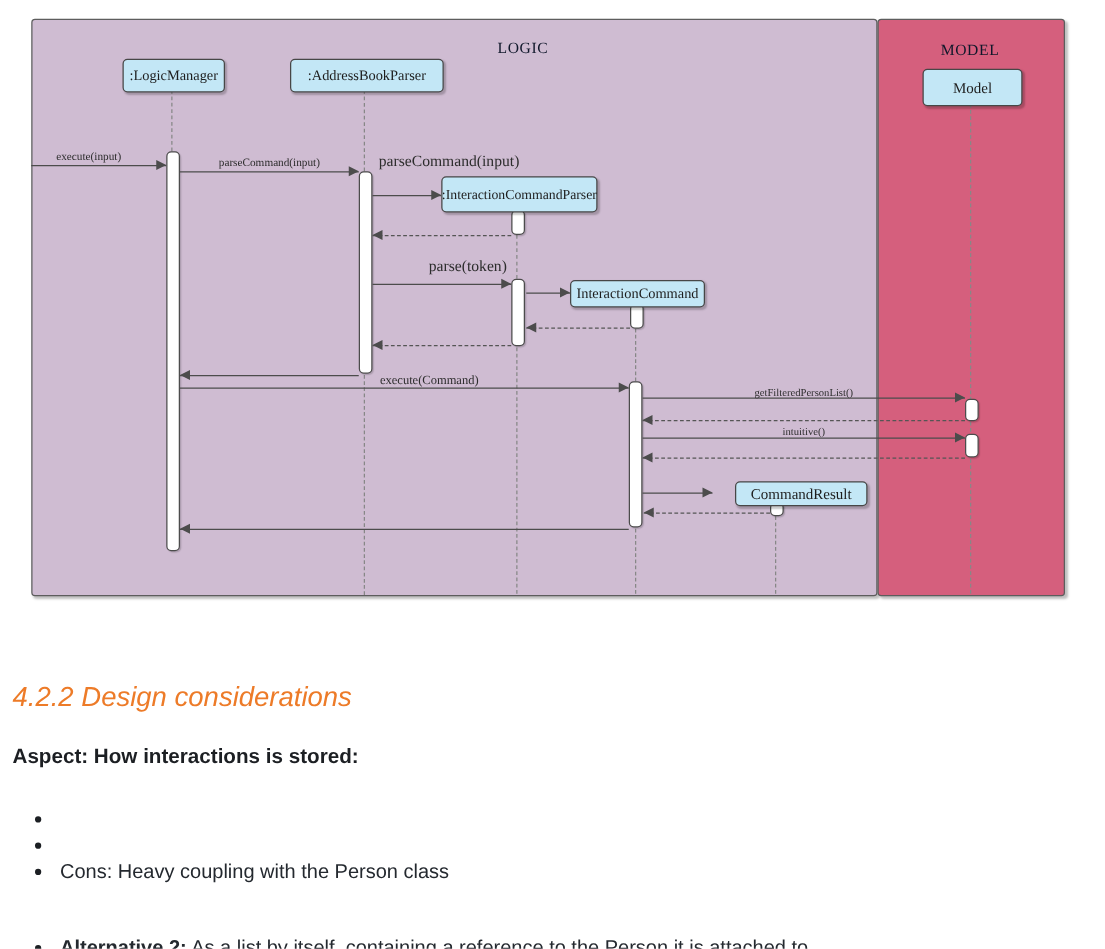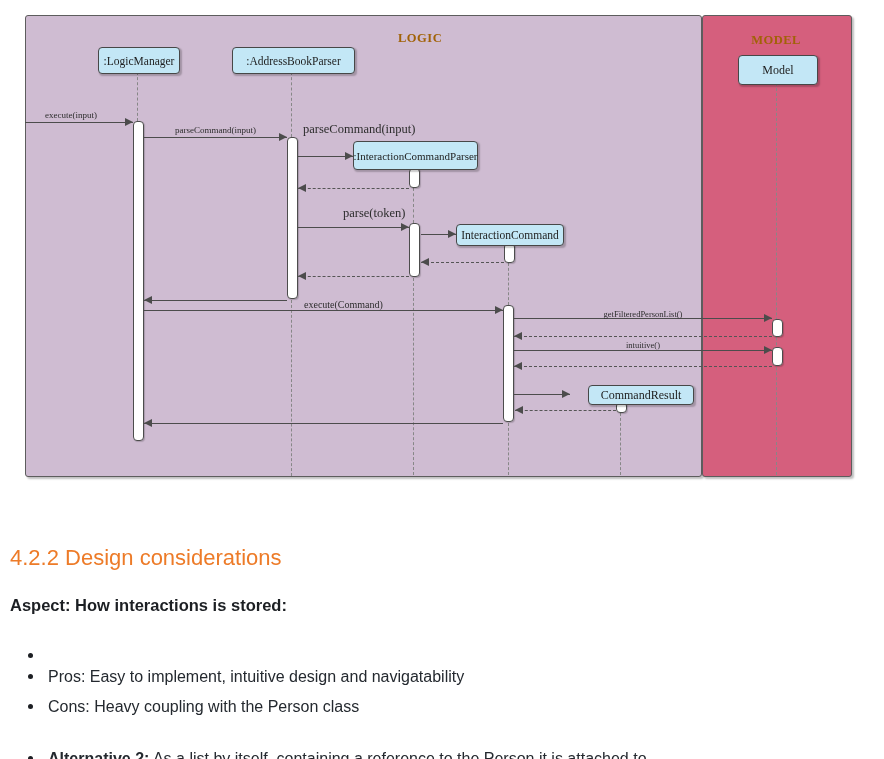--- a/index.html
+++ b/index.html
@@ -6,42 +6,42 @@
   body{
     width:884px;height:759px;overflow:hidden;position:relative;
     background:#ffffff;font-family:"Liberation Sans",sans-serif;
   }
   
   .frame{position:absolute;border:1.6px solid #5d5d5d;border-radius:3px;
          box-shadow:2px 2px 2px rgba(0,0,0,0.25);}
   .frame.logic{left:25px;top:15px;width:675px;height:460px;background:#CFBCD2;}
   .frame.model{left:702px;top:15px;width:148px;height:460px;background:#D55F7D;}
   .frame-label{position:absolute;font-family:"Liberation Serif",serif;
-               font-size:12.5px;color:#a16207;letter-spacing:0.5px;font-weight:bold;}
+               font-size:12.5px;color:#0f172a;letter-spacing:0.5px;}
   .pbox{position:absolute;background:#C3E7F6;border:1.4px solid #474747;border-radius:4px;
         display:flex;align-items:center;justify-content:center;
         font-family:"Liberation Serif",serif;color:#1d1d1d;
         box-shadow:1.5px 1.5px 1.5px rgba(0,0,0,0.22);white-space:nowrap;}
   .ll{position:absolute;width:0;border-left:1.6px dashed #878787;}
   .act{position:absolute;width:9px;background:#ffffff;border:1.4px solid #4c4c4c;
        border-radius:4px;box-shadow:1px 1px 1px rgba(0,0,0,0.18);}
   .arrow{position:absolute;height:0;border-top:1.6px solid #4c4c4c;}
   .arrow.dashed{border-top-style:dashed;border-top-color:#555555;}
   .head{position:absolute;width:0;height:0;top:-5px;
         border-top:4.3px solid transparent;border-bottom:4.3px solid transparent;}
   .head.r{right:0;border-left:8.5px solid #4c4c4c;}
   .head.l{left:0;border-right:8.5px solid #4c4c4c;}
   .lbl{position:absolute;white-space:nowrap;font-family:"Liberation Serif",serif;color:#2d2d2d;}
   .lbl.tiny{font-size:9px;}
   .lbl.mini{font-size:8.5px;}
   .lbl.big{font-size:12.5px;}
   .lbl.center{left:50%;transform:translateX(-50%);}
   
   .doc-heading{position:absolute;left:10px;top:544px;font-size:22px;line-height:28px;
-               color:#ED7B28;font-weight:400;}
+               color:#ED7B28;font-weight:400;font-style:italic;}
   .doc-aspect{position:absolute;left:10px;top:594px;font-size:16.5px;line-height:22px;
               font-weight:700;color:#1c1f23;}
   .doc-list{position:absolute;left:28px;top:645px;width:830px;}
   .doc-li{display:flex;font-size:16px;line-height:22px;color:#24292f;margin-bottom:8px;}
   .doc-li .dot{width:5px;height:5px;border-radius:50%;background:#1c1f23;
                margin:8px 15px 0 0;flex:none;}
   .doc-li b{font-weight:700;}
   .doc-li-cut{position:absolute;left:28px;top:748px;display:flex;font-size:16px;
               line-height:22px;color:#24292f;width:830px;}
   .doc-li-cut .dot{width:5px;height:5px;border-radius:50%;background:#1c1f23;
@@ -68,21 +68,21 @@
 <div class="act" style="left:133px;top:121px;height:318px;"></div>
 <div class="act" style="left:287px;top:137px;height:160px;"></div>
 <div class="act" style="left:409px;top:168px;height:18px;"></div>
 <div class="act" style="left:409px;top:223px;height:52px;"></div>
 <div class="act" style="left:504px;top:243px;height:18px;"></div>
 <div class="act" style="left:503px;top:305px;height:115px;"></div>
 <div class="act" style="left:772px;top:319px;height:16px;"></div>
 <div class="act" style="left:772px;top:347px;height:17px;"></div>
 <div class="act" style="left:616px;top:402px;height:9px;"></div>
 
-<div class="arrow" style="left:25px;top:122px;width:108px;">
+<div class="arrow" style="left:25px;top:132px;width:108px;">
   <span class="head r"></span>
   <span class="lbl tiny" style="left:20px;bottom:3px;">execute(input)</span>
 </div>
 <div class="arrow" style="left:144px;top:137px;width:143px;">
   <span class="head r"></span>
   <span class="lbl tiny center" style="bottom:3px;">parseCommand(input)</span>
 </div>
 <div class="arrow" style="left:298px;top:156px;width:55px;">
   <span class="head r"></span>
   <span class="lbl big" style="left:5px;bottom:20px;">parseCommand(input)</span>
@@ -155,21 +155,20 @@
 
 <h3 class="doc-heading" style="margin:0;">4.2.2 Design considerations</h3>
 <p class="doc-aspect" style="margin:0;">Aspect: How interactions is stored:</p>
 
 <div class="doc-list">
   <div class="doc-li">
     <span class="dot"></span>
   </div>
   <div class="doc-li">
     <span class="dot"></span>
-    <span><b></b><span>Pros: Easy to implement, intuitive design and navigatability</span></span>
   </div>
   <div class="doc-li">
     <span class="dot"></span>
     <span><b></b><span>Cons: Heavy coupling with the Person class</span></span>
   </div>
 </div>
 
 <div class="doc-li-cut">
   <span class="dot"></span>
   <span><b>Alternative 2:</b><span> As a list by itself, containing a reference to the Person it is attached to</span></span>

